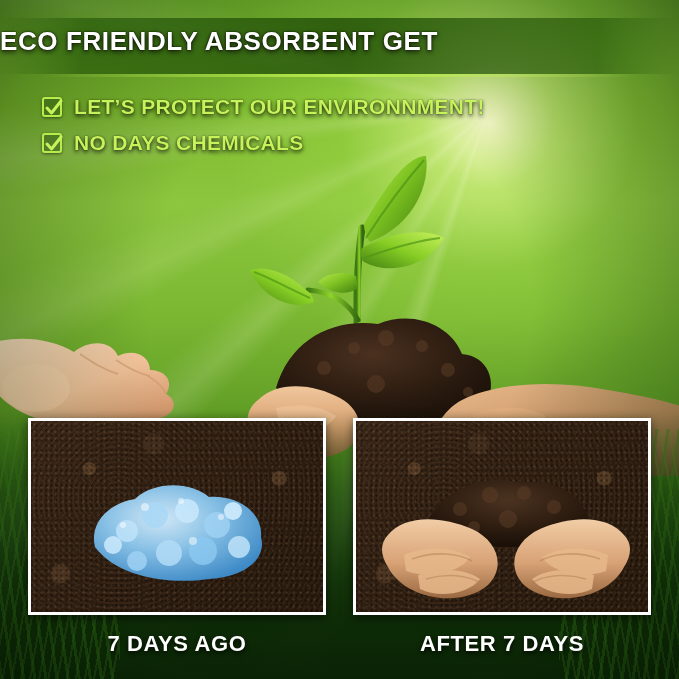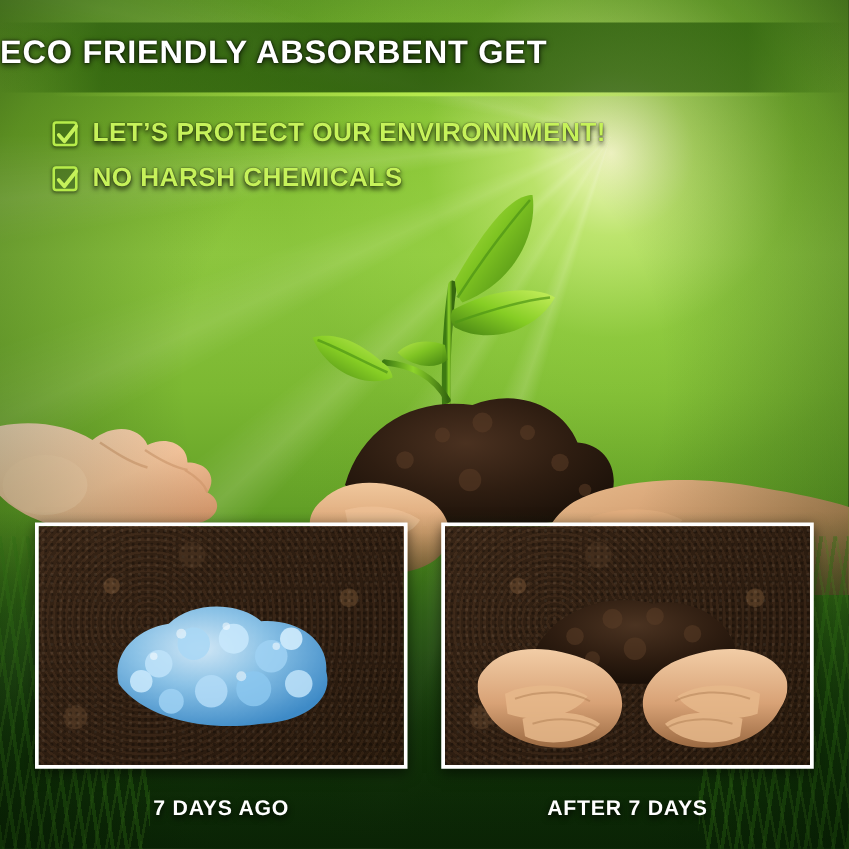--- a/index.html
+++ b/index.html
@@ -195,21 +195,21 @@
     left: 26px; top: 42px;
     width: 248px; height: 150px;
   }
 
   
   .caption {
     position: absolute;
     bottom: 22px;
     text-align: center;
     color: #ffffff;
-    font-size: 17px;
+    font-size: 22px;
     font-weight: bold;
     letter-spacing: .6px;
     text-shadow: 0 2px 5px rgba(0,0,0,.85);
   }
   .caption-left  { left: 28px;  width: 298px; }
   .caption-right { right: 28px; width: 298px; margin-top: 40px; }
 </style>
 </head>
 <body>
 
@@ -335,21 +335,21 @@
       </span>
       <span class="bullet-text">LET’S PROTECT OUR ENVIRONNMENT!</span>
     </div>
 
     <div class="bullet-row">
       <span class="checkbox">
         <svg width="18" height="18" viewBox="0 0 18 18">
           <path d="M2 9 L6.5 14 L16 2" stroke="#c6f25a" stroke-width="3" fill="none" stroke-linecap="round" stroke-linejoin="round"></path>
         </svg>
       </span>
-      <span class="bullet-text">NO HARSH CHEMICALS</span>
+      <span class="bullet-text">NO DAYS CHEMICALS</span>
     </div>
 
 
   </div>
 
   <div class="panel panel-left">
     <div class="soil"></div>
     <div class="soil-noise"></div>
     <div class="crystals">
       <svg width="195" height="110" viewBox="0 0 195 110">

